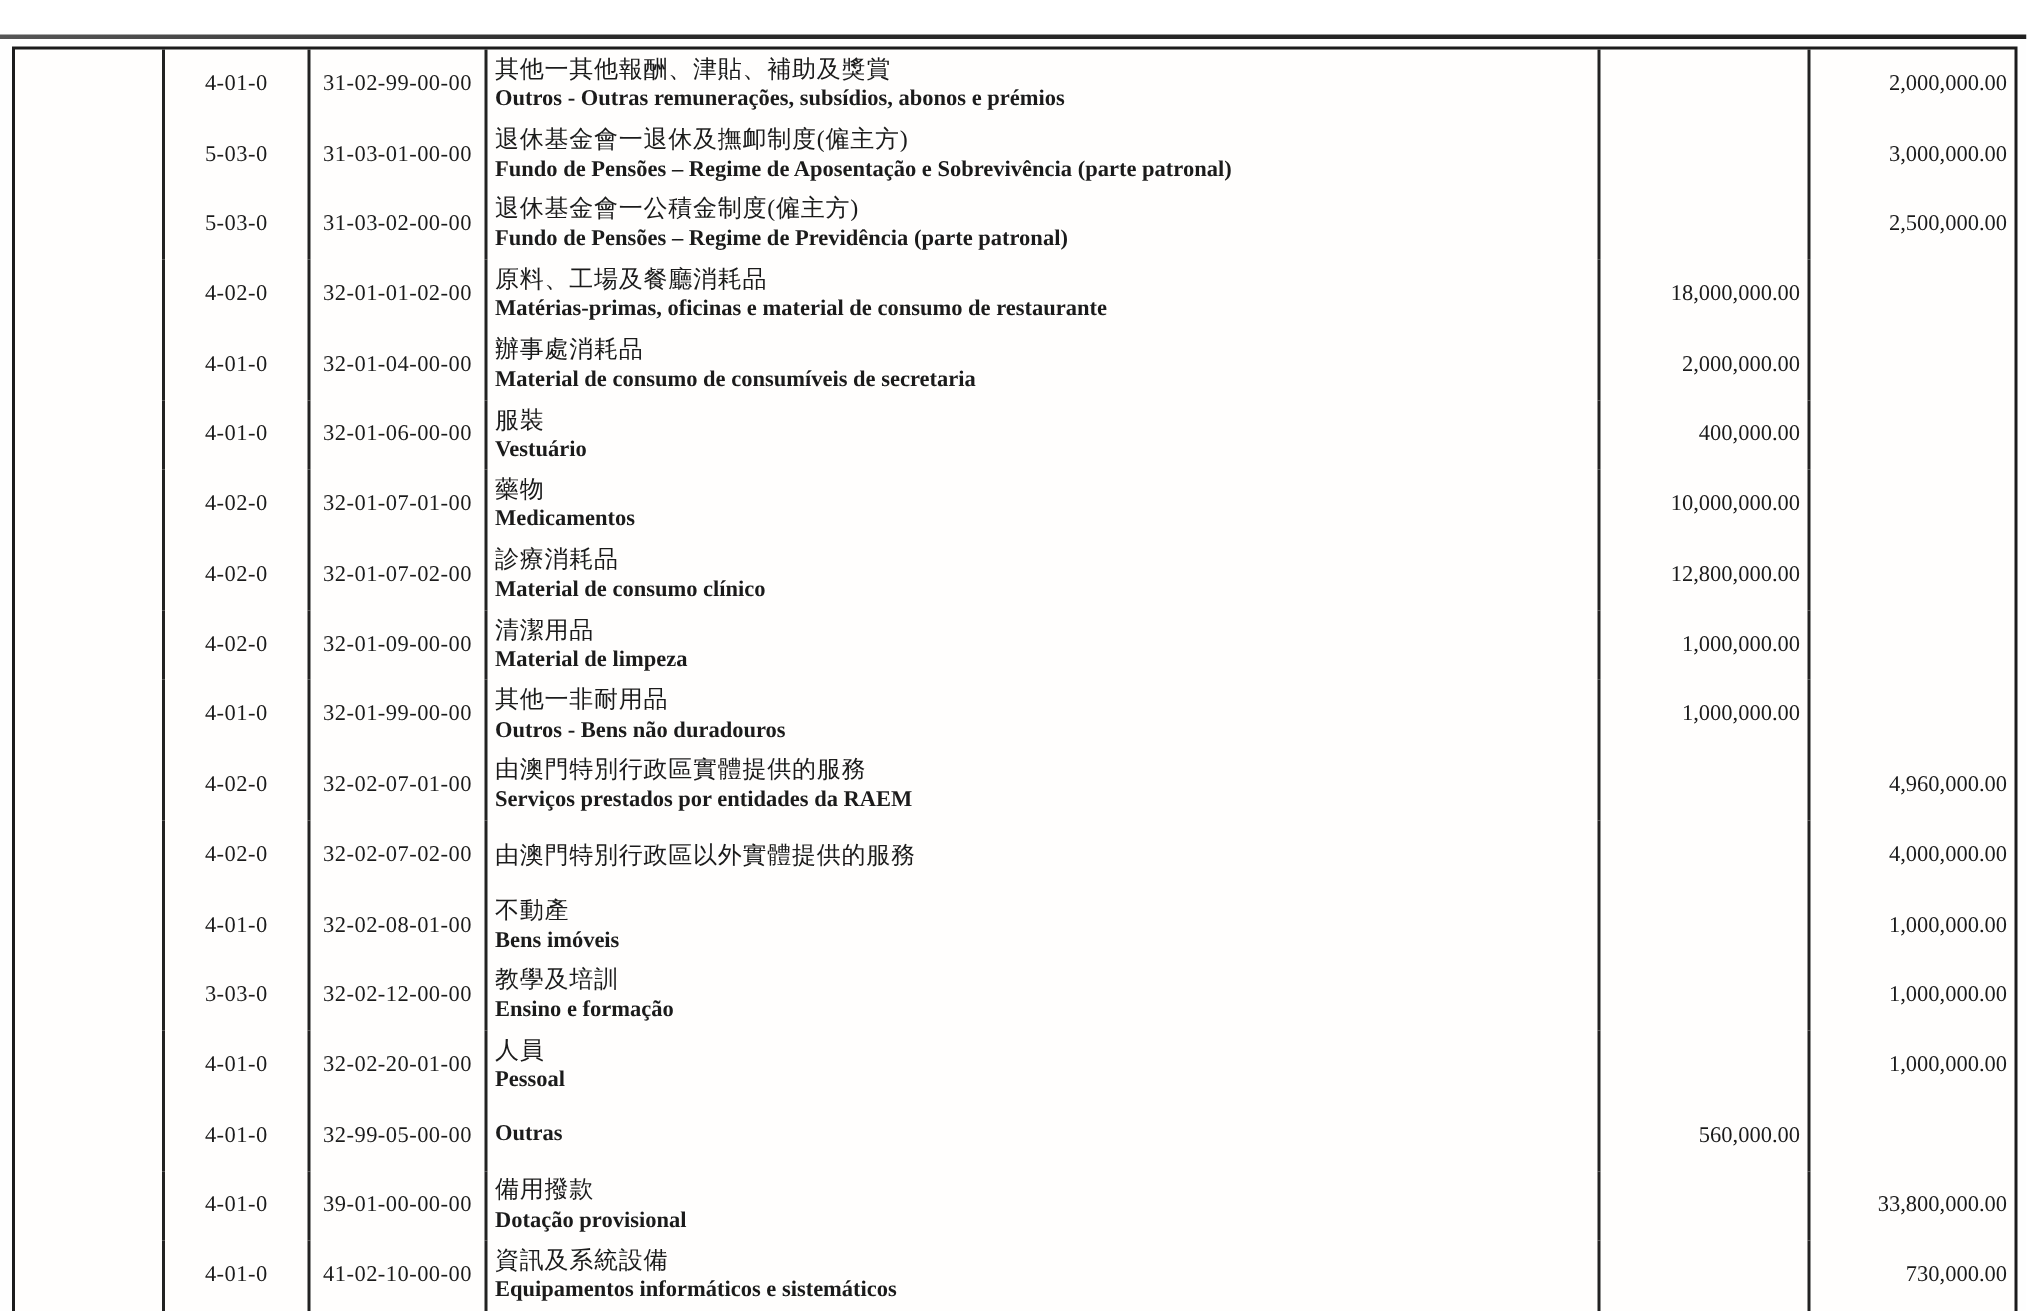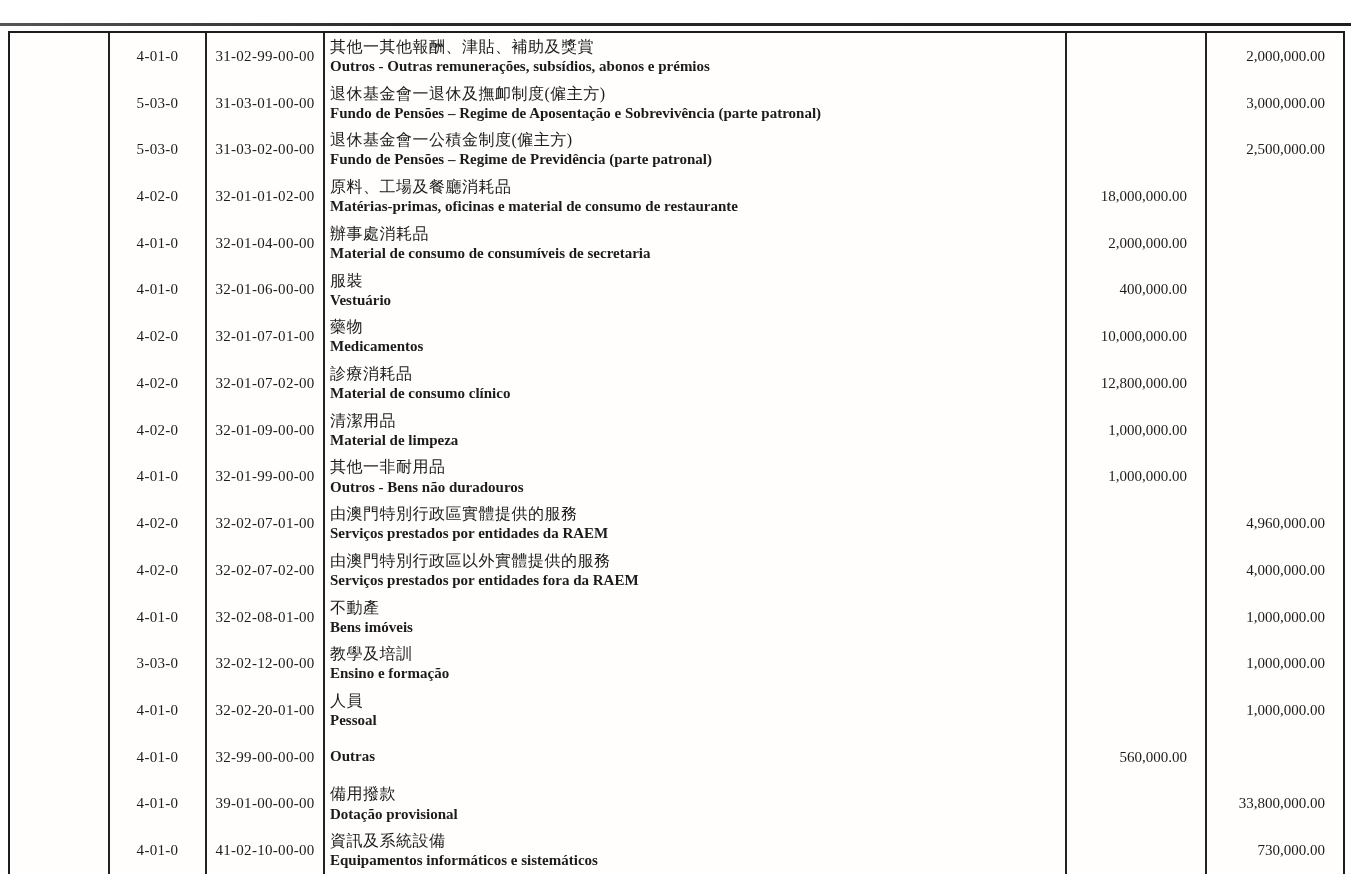--- a/index.html
+++ b/index.html
@@ -40,21 +40,21 @@
     white-space: nowrap;
   }
   .cell.last { border-right: none; }
   .cell.center { justify-content: center; letter-spacing: 0.3px; }
   .cell.desc {
     flex-direction: column; align-items: stretch; justify-content: center;
     padding-left: 5px; line-height: 1.32; white-space: normal;
   }
   .desc .zh { font-size: 16px; letter-spacing: 0.5px; }
   .desc .pt { font-size: 15px; font-weight: bold; }
-  .cell.amount { justify-content: flex-end; padding-right: 18px; font-size: 15px; }
+  .cell.amount { justify-content: flex-end; padding-right: 5px; font-size: 15px; }
 </style>
 </head>
 <body>
 
 <div class="page">
   <div class="top-rule"></div>
   <div class="budget-table" id="budget-table">
       <div class="row"><div class="cell center"></div><div class="cell center">4-01-0</div><div class="cell center">31-02-99-00-00</div><div class="cell desc">
           <div class="zh">其他一其他報酬、津貼、補助及獎賞</div>
           <div class="pt">Outros - Outras remunerações, subsídios, abonos e prémios</div>
@@ -94,35 +94,34 @@
       <div class="row"><div class="cell center"></div><div class="cell center">4-01-0</div><div class="cell center">32-01-99-00-00</div><div class="cell desc">
           <div class="zh">其他一非耐用品</div>
           <div class="pt">Outros - Bens não duradouros</div>
         </div><div class="cell amount">1,000,000.00</div><div class="cell amount last"></div></div>
       <div class="row"><div class="cell center"></div><div class="cell center">4-02-0</div><div class="cell center">32-02-07-01-00</div><div class="cell desc">
           <div class="zh">由澳門特別行政區實體提供的服務</div>
           <div class="pt">Serviços prestados por entidades da RAEM</div>
         </div><div class="cell amount"></div><div class="cell amount last">4,960,000.00</div></div>
       <div class="row"><div class="cell center"></div><div class="cell center">4-02-0</div><div class="cell center">32-02-07-02-00</div><div class="cell desc">
           <div class="zh">由澳門特別行政區以外實體提供的服務</div>
-          <div class="pt">Serviços prestados por entidades fora da RAEM</div>
         </div><div class="cell amount"></div><div class="cell amount last">4,000,000.00</div></div>
       <div class="row"><div class="cell center"></div><div class="cell center">4-01-0</div><div class="cell center">32-02-08-01-00</div><div class="cell desc">
           <div class="zh">不動產</div>
           <div class="pt">Bens imóveis</div>
         </div><div class="cell amount"></div><div class="cell amount last">1,000,000.00</div></div>
       <div class="row"><div class="cell center"></div><div class="cell center">3-03-0</div><div class="cell center">32-02-12-00-00</div><div class="cell desc">
           <div class="zh">教學及培訓</div>
           <div class="pt">Ensino e formação</div>
         </div><div class="cell amount"></div><div class="cell amount last">1,000,000.00</div></div>
       <div class="row"><div class="cell center"></div><div class="cell center">4-01-0</div><div class="cell center">32-02-20-01-00</div><div class="cell desc">
           <div class="zh">人員</div>
           <div class="pt">Pessoal</div>
         </div><div class="cell amount"></div><div class="cell amount last">1,000,000.00</div></div>
-      <div class="row"><div class="cell center"></div><div class="cell center">4-01-0</div><div class="cell center">32-99-00-00-00</div><div class="cell desc">
+      <div class="row"><div class="cell center"></div><div class="cell center">4-01-0</div><div class="cell center">32-99-05-00-00</div><div class="cell desc">
           <div class="pt">Outras</div>
         </div><div class="cell amount">560,000.00</div><div class="cell amount last"></div></div>
       <div class="row"><div class="cell center"></div><div class="cell center">4-01-0</div><div class="cell center">39-01-00-00-00</div><div class="cell desc">
           <div class="zh">備用撥款</div>
           <div class="pt">Dotação provisional</div>
         </div><div class="cell amount"></div><div class="cell amount last">33,800,000.00</div></div>
       <div class="row"><div class="cell center"></div><div class="cell center">4-01-0</div><div class="cell center">41-02-10-00-00</div><div class="cell desc">
           <div class="zh">資訊及系統設備</div>
           <div class="pt">Equipamentos informáticos e sistemáticos</div>
         </div><div class="cell amount"></div><div class="cell amount last">730,000.00</div></div>

